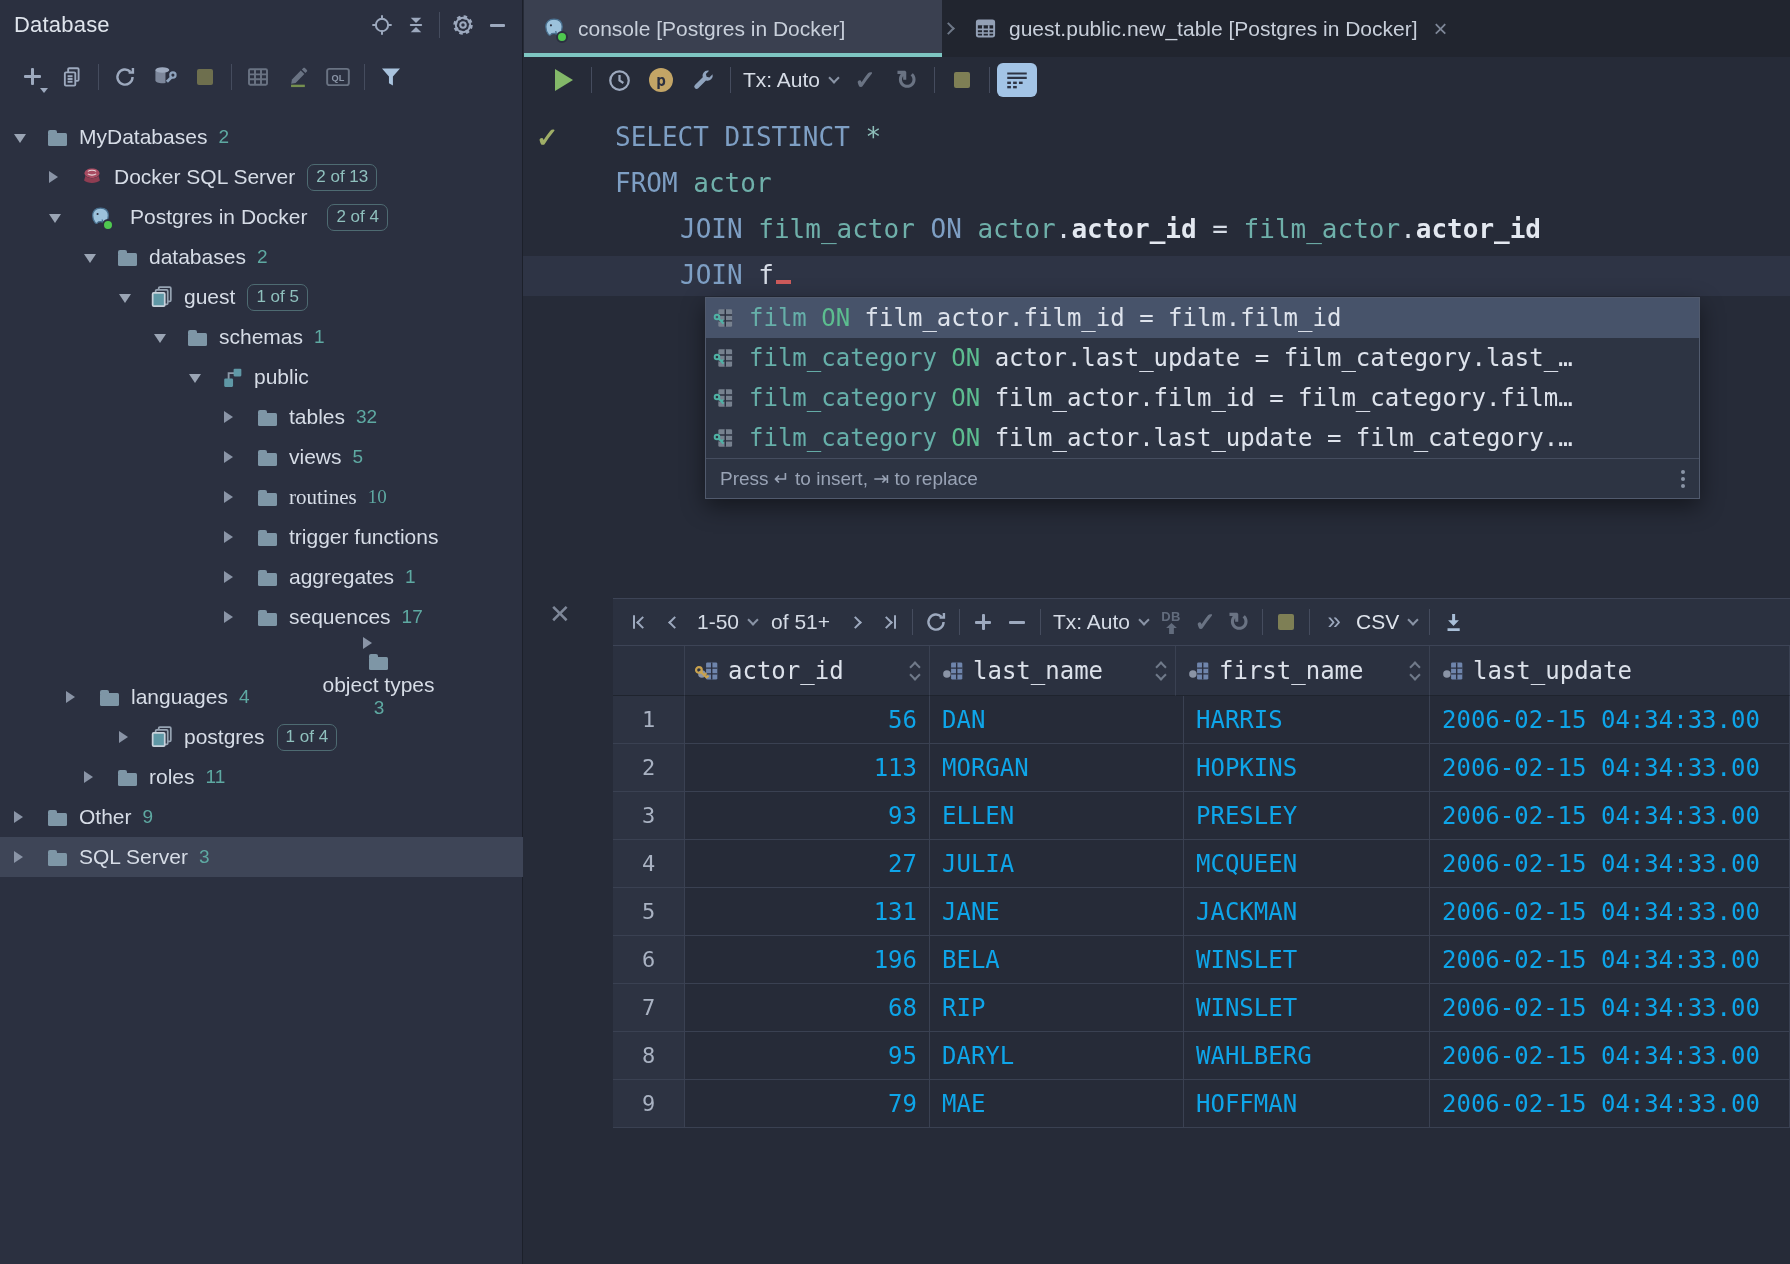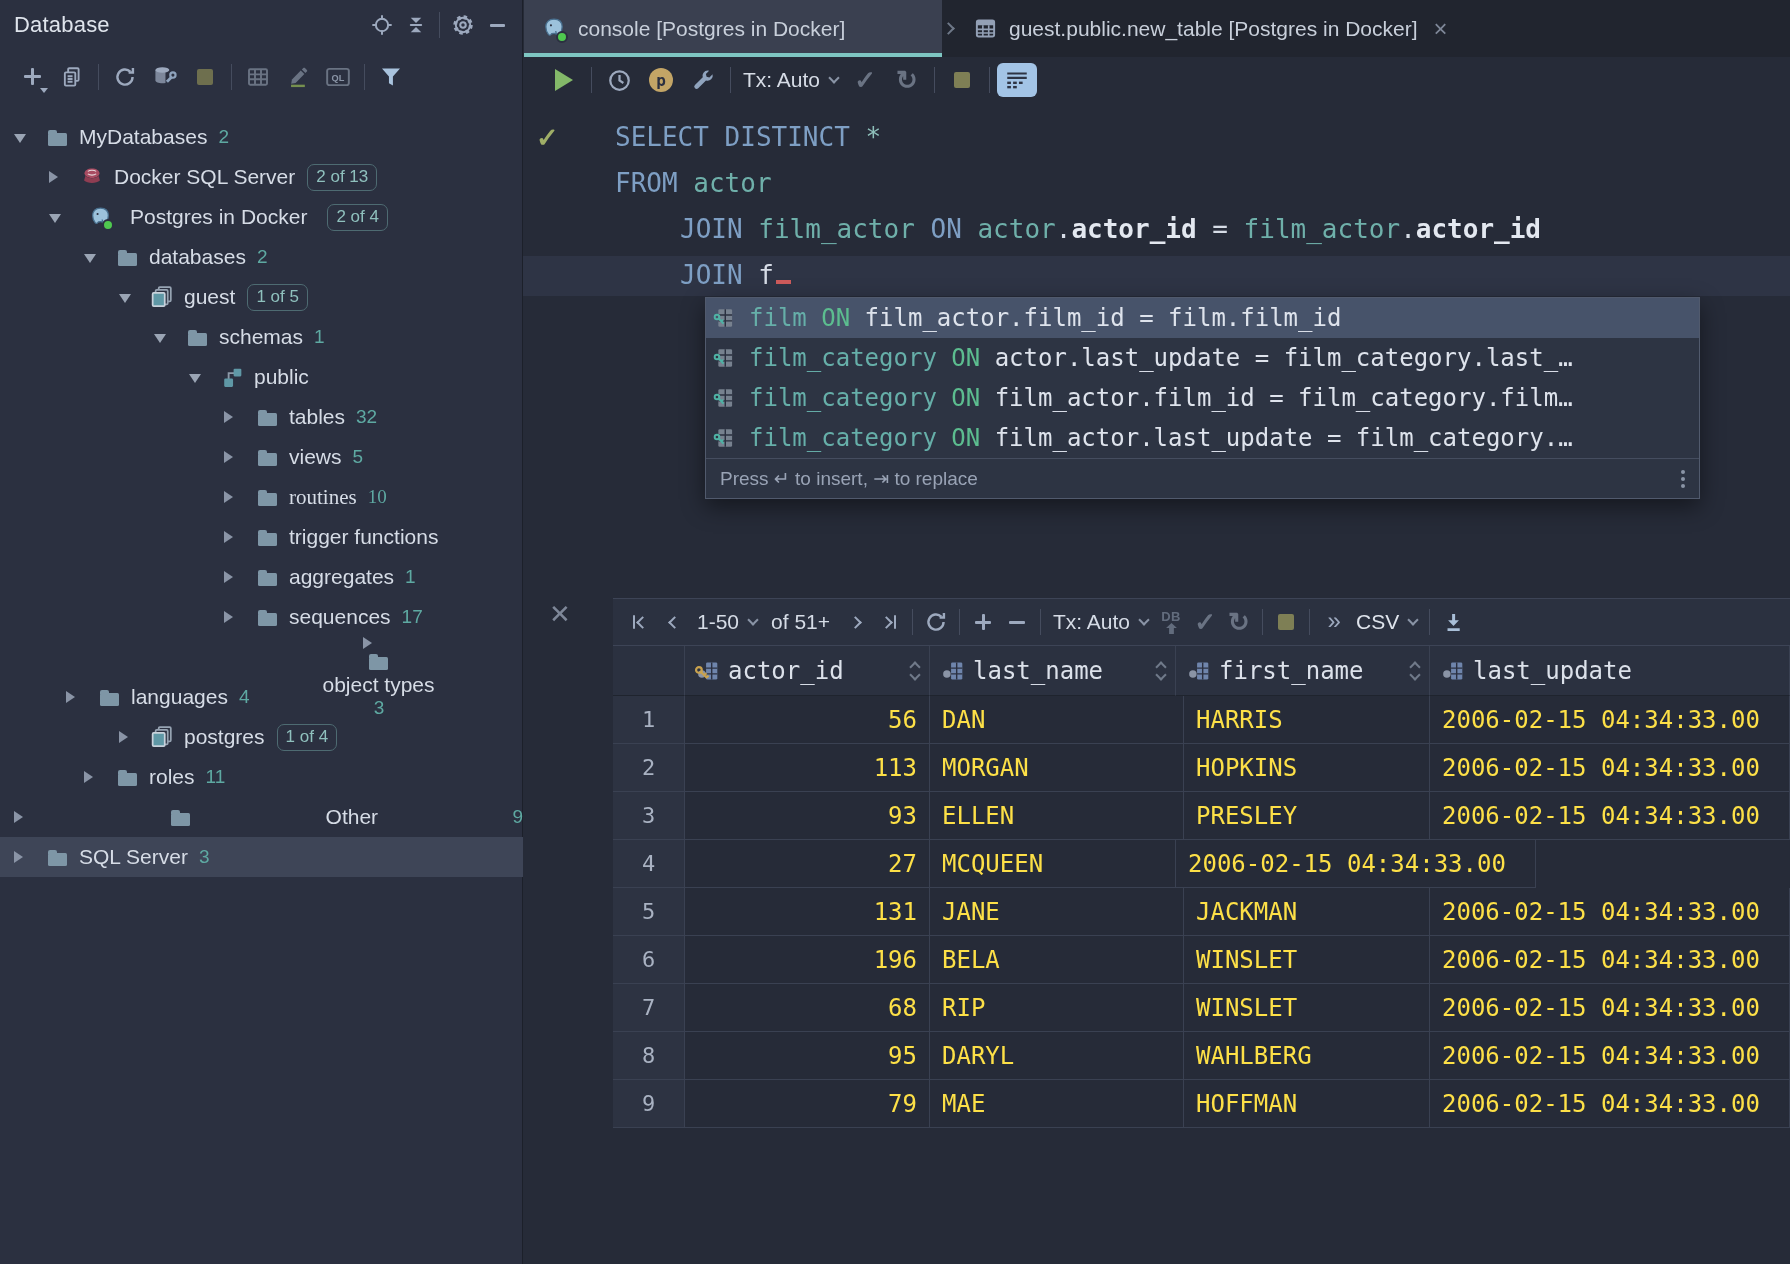--- a/index.html
+++ b/index.html
@@ -113,21 +113,21 @@
 
   .grid{position:absolute;left:613px;top:646px;width:1177px;background:#262B38}
   .g-row{display:flex}
   .g-h{height:50px;background:#2B3140;display:flex;align-items:center;border-right:1px solid #3A4152;border-bottom:1px solid #1F242E;padding-left:12px;position:relative}
   .g-h .hlabel{color:#DCE1EA;font-size:24px;font-family:"DejaVu Sans Mono",monospace;margin-left:8px}
   .g-h.gut{padding-left:0}
   .sort{margin-left:auto;margin-right:10px;display:flex;flex-direction:column;gap:3px}
   .sort i{display:block;width:8px;height:8px;border-left:2px solid #707A8A;border-bottom:2px solid #707A8A}
   .sort i.up{transform:rotate(135deg)}
   .sort i.dn{transform:rotate(-45deg);margin-top:-3px}
-  .g-c{height:48px;display:flex;align-items:center;border-right:1px solid #3A4152;border-bottom:1px solid #3A4152;font-family:"DejaVu Sans Mono",monospace;font-size:24px;color:#fde047;padding:0 12px;white-space:nowrap;overflow:hidden;cursor:cell}
+  .g-c{height:48px;display:flex;align-items:center;border-right:1px solid #3A4152;border-bottom:1px solid #3A4152;font-family:"DejaVu Sans Mono",monospace;font-size:24px;color:#0ea5e9;padding:0 12px;white-space:nowrap;overflow:hidden;cursor:cell}
   .g-c.num{justify-content:flex-end}
   .g-gut{width:72px;flex:none;height:48px;background:#2D3342;color:#A9B2C2;display:flex;align-items:center;justify-content:center;font-family:"DejaVu Sans Mono",monospace;font-size:22px;border-right:1px solid #3A4152;border-bottom:1px solid #3A4152;cursor:pointer}
   .colicon{position:relative;width:23px;height:22px;flex:none}
   .keyov{position:absolute;left:-3px;bottom:-3px}
 </style>
 </head>
 <body>
 
 <div class="app">
 
@@ -404,21 +404,21 @@
         <div class="tree-row" style="padding-left: 84px;">
           <span class="arrow">
             <span class="tri-r"></span>
           </span>
           <span class="ticon">
             <span class="i-folder"></span>
           </span>
           <span class="tlabel">roles</span>
           <span class="tcount">11</span>
         </div>
-        <div class="tree-row" style="padding-left: 14px; justify-content: space-between;">
+        <div class="tree-row" style="padding-left: 14px;">
           <span class="arrow">
             <span class="tri-r"></span>
           </span>
           <span class="ticon">
             <span class="i-folder"></span>
           </span>
           <span class="tlabel">Other</span>
           <span class="tcount">9</span>
         </div>
         <div class="tree-row selected" style="padding-left: 14px;">
@@ -710,20 +710,21 @@
         <div class="g-row">
           <div class="g-gut">3</div>
           <div class="g-c num" style="width: 245px; flex: 0 0 auto;">93</div>
           <div class="g-c" style="width: 254px; flex: 0 0 auto;">ELLEN</div>
           <div class="g-c" style="width: 246px; flex: 0 0 auto;">PRESLEY</div>
           <div class="g-c" style="width: 360px; flex: 0 0 auto;">2006-02-15 04:34:33.00</div>
         </div>
         <div class="g-row">
           <div class="g-gut">4</div>
           <div class="g-c num" style="width: 245px; flex: 0 0 auto;">27</div>
+          <div class="g-c" style="width: 254px; flex: 0 0 auto;">JULIA</div>
           <div class="g-c" style="width: 246px; flex: 0 0 auto;">MCQUEEN</div>
           <div class="g-c" style="width: 360px; flex: 0 0 auto;">2006-02-15 04:34:33.00</div>
         </div>
         <div class="g-row">
           <div class="g-gut">5</div>
           <div class="g-c num" style="width: 245px; flex: 0 0 auto;">131</div>
           <div class="g-c" style="width: 254px; flex: 0 0 auto;">JANE</div>
           <div class="g-c" style="width: 246px; flex: 0 0 auto;">JACKMAN</div>
           <div class="g-c" style="width: 360px; flex: 0 0 auto;">2006-02-15 04:34:33.00</div>
         </div>

